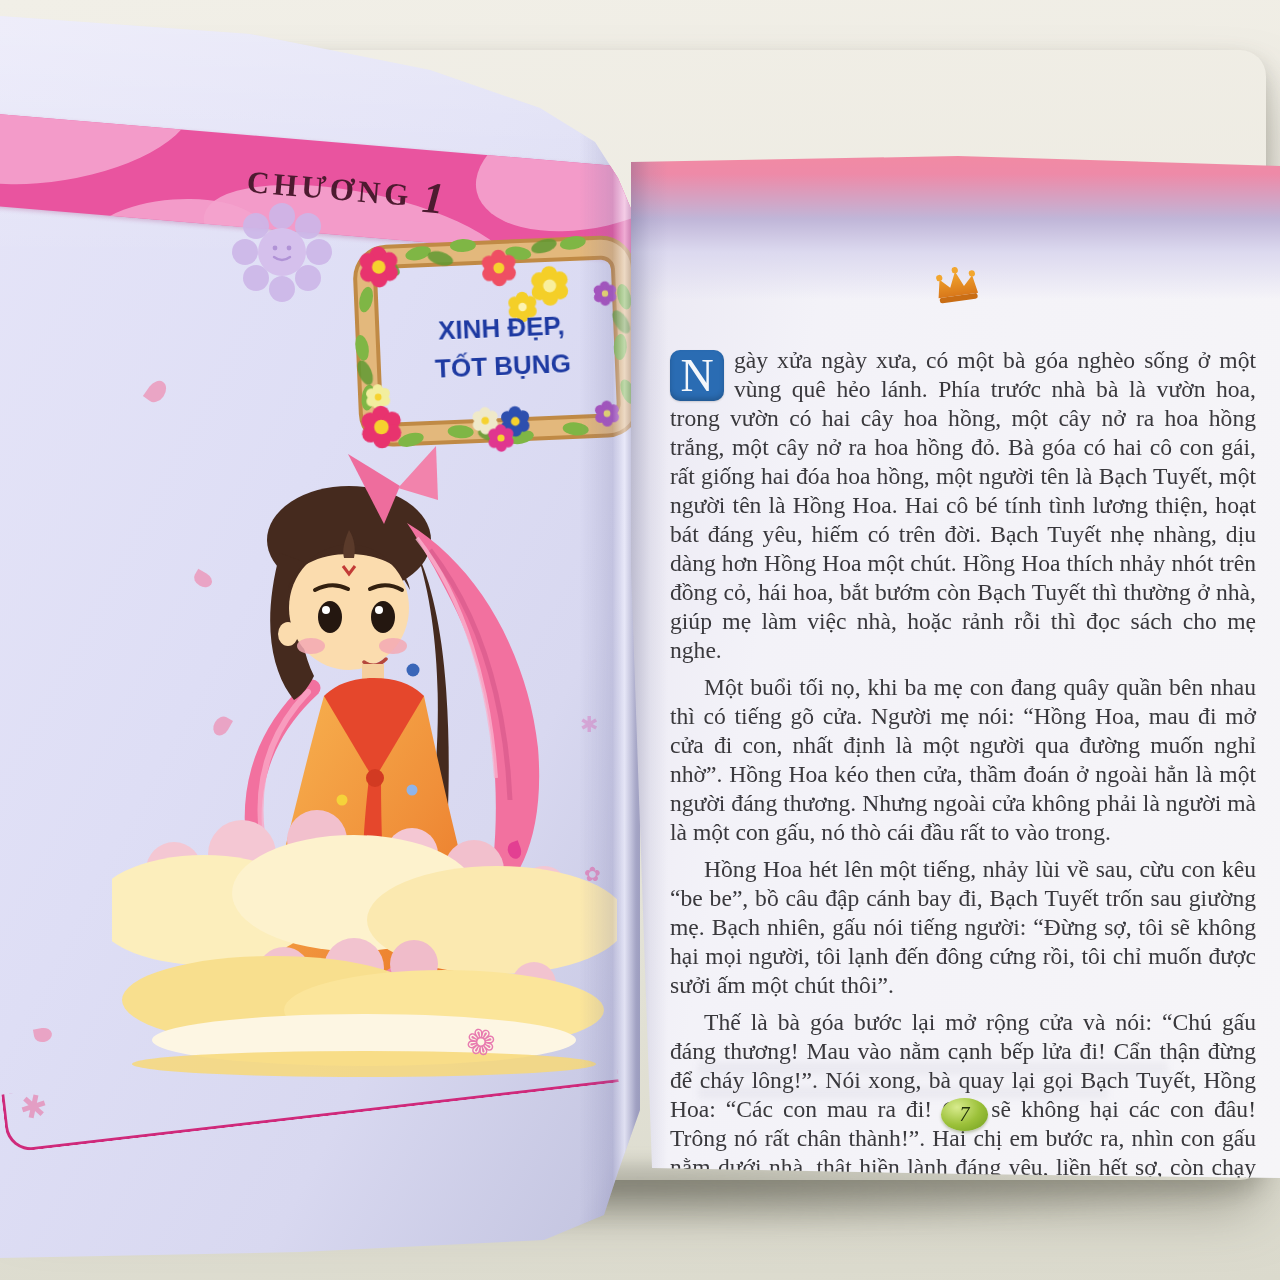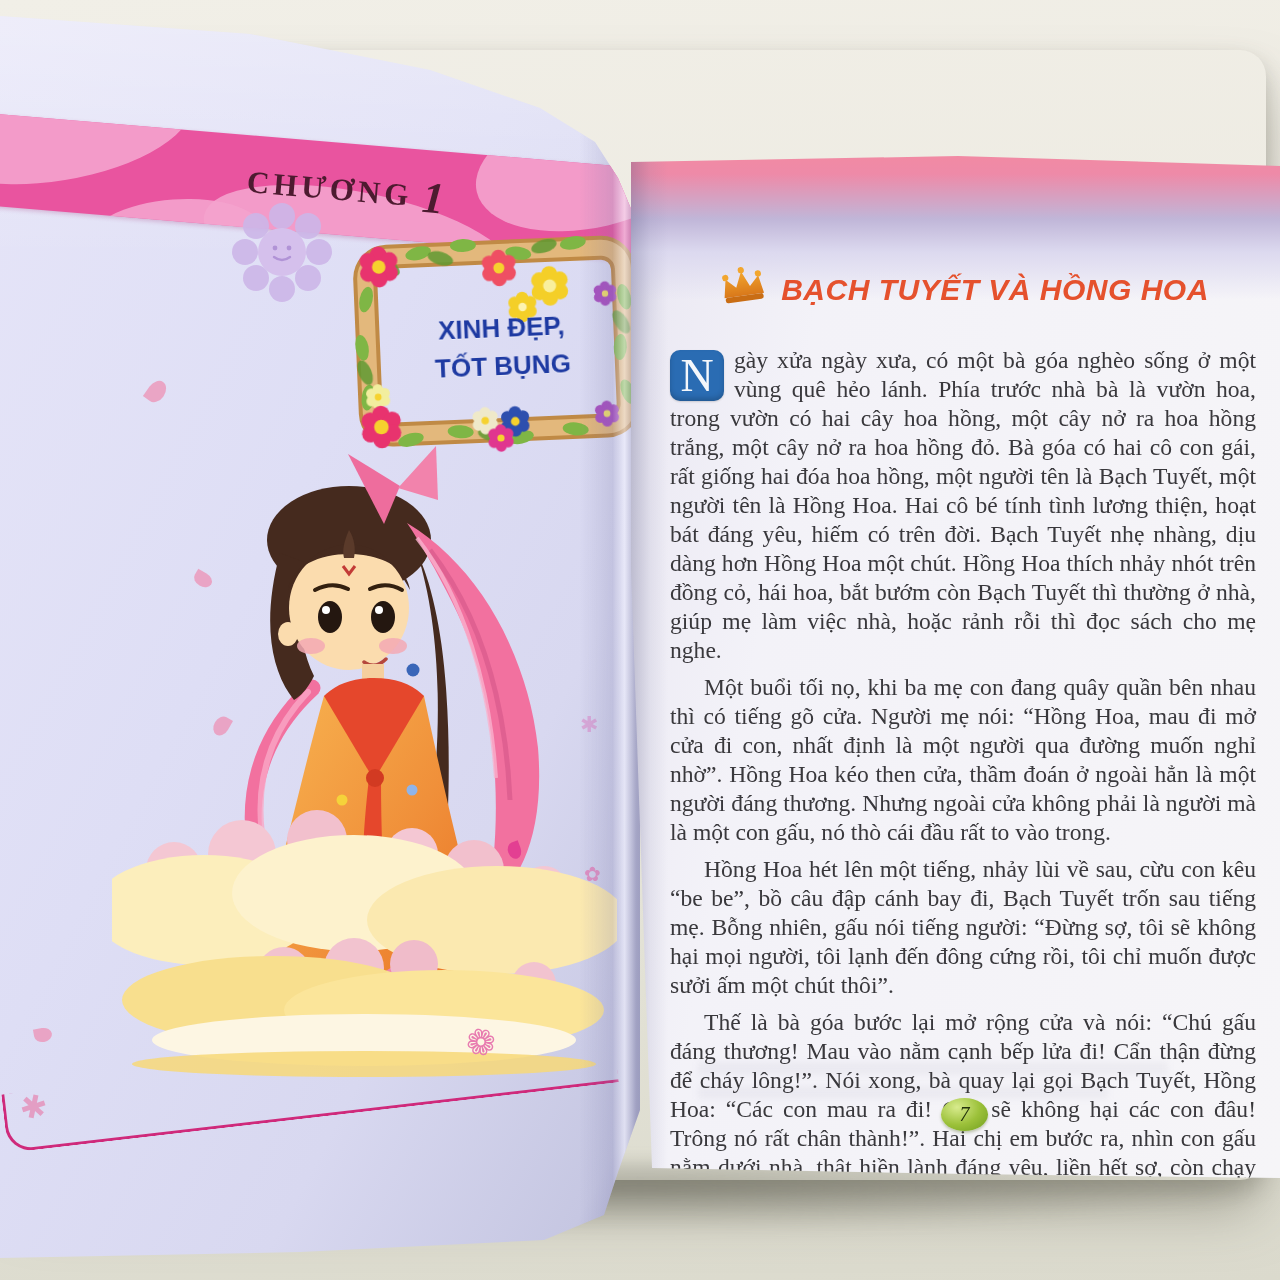--- a/index.html
+++ b/index.html
@@ -327,27 +327,27 @@
           <linearGradient id="crGrad" x1="0" y1="0" x2="0" y2="1">
         <stop offset="0" stop-color="#f2a62e"></stop>
             <stop offset="1" stop-color="#d9781a"></stop>
           </linearGradient>
         </defs>
       <path d="M7,33 L11,12 L22,23 L30,5 L38,23 L49,12 L53,33 Z" fill="url(#crGrad)"></path>
       <rect x="8" y="33" width="44" height="6.5" rx="3" fill="#c96d14"></rect>
       <circle cx="11" cy="10" r="3.6" fill="#f2a62e"></circle>
         <circle cx="30" cy="3.6" r="3.6" fill="#f2a62e"></circle>
       <circle cx="49" cy="10" r="3.6" fill="#f2a62e"></circle>
-    </svg><span class="story-title">BẠCH TUYẾT VÀ HỒNG HOA</span>
+    </svg>
   </div>
 
   <div class="story">
     <p class="first"><span class="dropcap">N</span><span>gày xửa ngày xưa, có một bà góa nghèo sống ở một vùng quê hẻo lánh. Phía trước nhà bà là vườn hoa, trong vườn có hai cây hoa hồng, một cây nở ra hoa hồng trắng, một cây nở ra hoa hồng đỏ. Bà góa có hai cô con gái, rất giống hai đóa hoa hồng, một người tên là Bạch Tuyết, một người tên là Hồng Hoa. Hai cô bé tính tình lương thiện, hoạt bát đáng yêu, hiếm có trên đời. Bạch Tuyết nhẹ nhàng, dịu dàng hơn Hồng Hoa một chút. Hồng Hoa thích nhảy nhót trên đồng cỏ, hái hoa, bắt bướm còn Bạch Tuyết thì thường ở nhà, giúp mẹ làm việc nhà, hoặc rảnh rỗi thì đọc sách cho mẹ nghe.</span></p>
     <p><span>Một buổi tối nọ, khi ba mẹ con đang quây quần bên nhau thì có tiếng gõ cửa. Người mẹ nói: “Hồng Hoa, mau đi mở cửa đi con, nhất định là một người qua đường muốn nghỉ nhờ”. Hồng Hoa kéo then cửa, thầm đoán ở ngoài hẳn là một người đáng thương. Nhưng ngoài cửa không phải là người mà là một con gấu, nó thò cái đầu rất to vào trong.</span></p>
-    <p><span>Hồng Hoa hét lên một tiếng, nhảy lùi về sau, cừu con kêu “be be”, bồ câu đập cánh bay đi, Bạch Tuyết trốn sau tiếng mẹ. Bỗng nhiên, gấu nói tiếng người: “Đừng sợ, tôi sẽ không hại mọi người, tôi lạnh đến đông cứng rồi, tôi chỉ muốn được sưởi ấm một chút thôi”.</span></p>
+    <p><span>Hồng Hoa hét lên một tiếng, nhảy lùi về sau, cừu con kêu “be be”, bồ câu đập cánh bay đi, Bạch Tuyết trốn sau giường mẹ. Bạch nhiên, gấu nói tiếng người: “Đừng sợ, tôi sẽ không hại mọi người, tôi lạnh đến đông cứng rồi, tôi chỉ muốn được sưởi ấm một chút thôi”.</span></p>
     <p><span>Thế là bà góa bước lại mở rộng cửa và nói: “Chú gấu đáng thương! Mau vào nằm cạnh bếp lửa đi! Cẩn thận đừng để cháy lông!”. Nói xong, bà quay lại gọi Bạch Tuyết, Hồng Hoa: “Các con mau ra đi! Gấu sẽ không hại các con đâu! Trông nó rất chân thành!”. Hai chị em bước ra, nhìn con gấu nằm dưới nhà, thật hiền lành đáng yêu, liền hết sợ, còn chạy lại cùng sưởi ấm với nó.</span></p>
     <p><span>Gấu nói: “Hãy giúp tôi phủi sạch tuyết trên người!”.</span></p>
   </div>
 
   <div class="ghost-line" style="top:912px"></div>
   <div class="ghost-line" style="top:936px;width:410px"></div>
 
   <div class="page-num">
     <span>7</span>
   </div>

